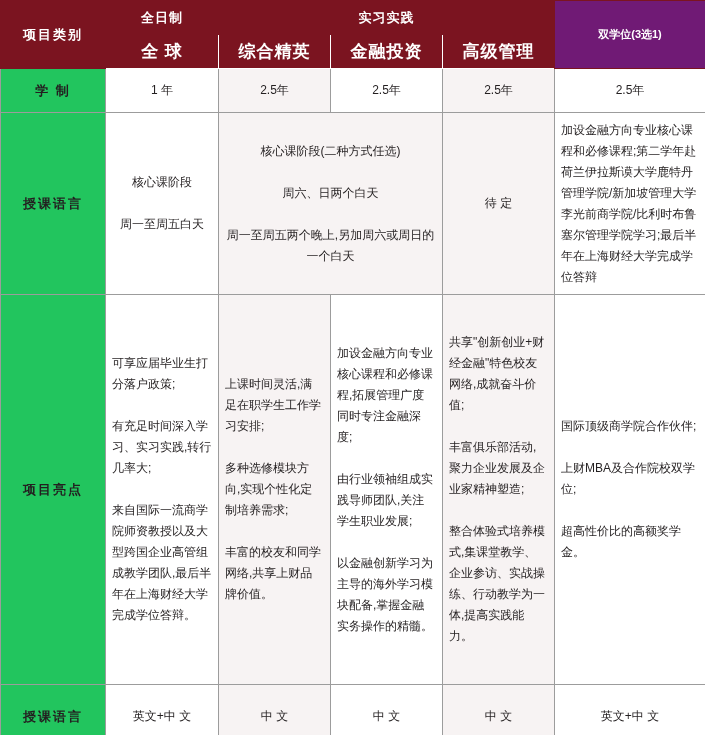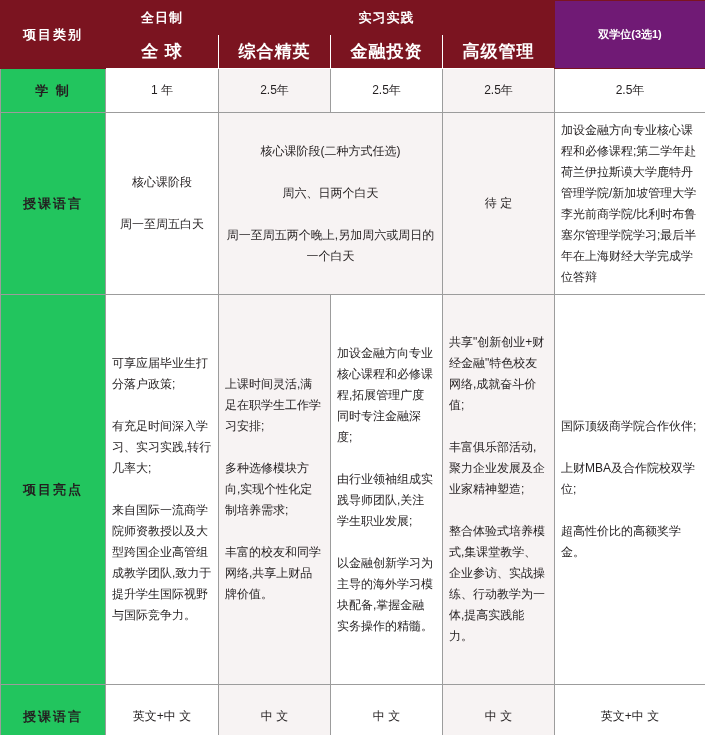--- a/index.html
+++ b/index.html
@@ -152,21 +152,21 @@
         <td class="cell shade nowrapish">待  定</td>
         <td class="cell left nowrapish">加设金融方向专业核心课程和必修课程;第二学年赴荷兰伊拉斯谟大学鹿特丹管理学院/新加坡管理大学李光前商学院/比利时布鲁塞尔管理学院学习;最后半年在上海财经大学完成学位答辩</td>
       </tr>
 
       <tr class="r-high">
         <td class="rowlabel">项目亮点</td>
         <td class="cell left spaced nowrapish">可享应届毕业生打分落户政策;
 
 有充足时间深入学习、实习实践,转行几率大;
 
-来自国际一流商学院师资教授以及大型跨国企业高管组成教学团队,致力于提升学生国际视野与国际竞争力。</td>
+来自国际一流商学院师资教授以及大型跨国企业高管组成教学团队,最后半年在上海财经大学完成学位答辩。</td>
         <td class="cell shade left spaced nowrapish">上课时间灵活,满足在职学生工作学习安排;
 
 多种选修模块方向,实现个性化定制培养需求;
 
 丰富的校友和同学网络,共享上财品牌价值。</td>
         <td class="cell left spaced nowrapish">加设金融方向专业核心课程和必修课程,拓展管理广度同时专注金融深度;
 
 由行业领袖组成实践导师团队,关注学生职业发展;
 
 以金融创新学习为主导的海外学习模块配备,掌握金融实务操作的精髓。</td>

